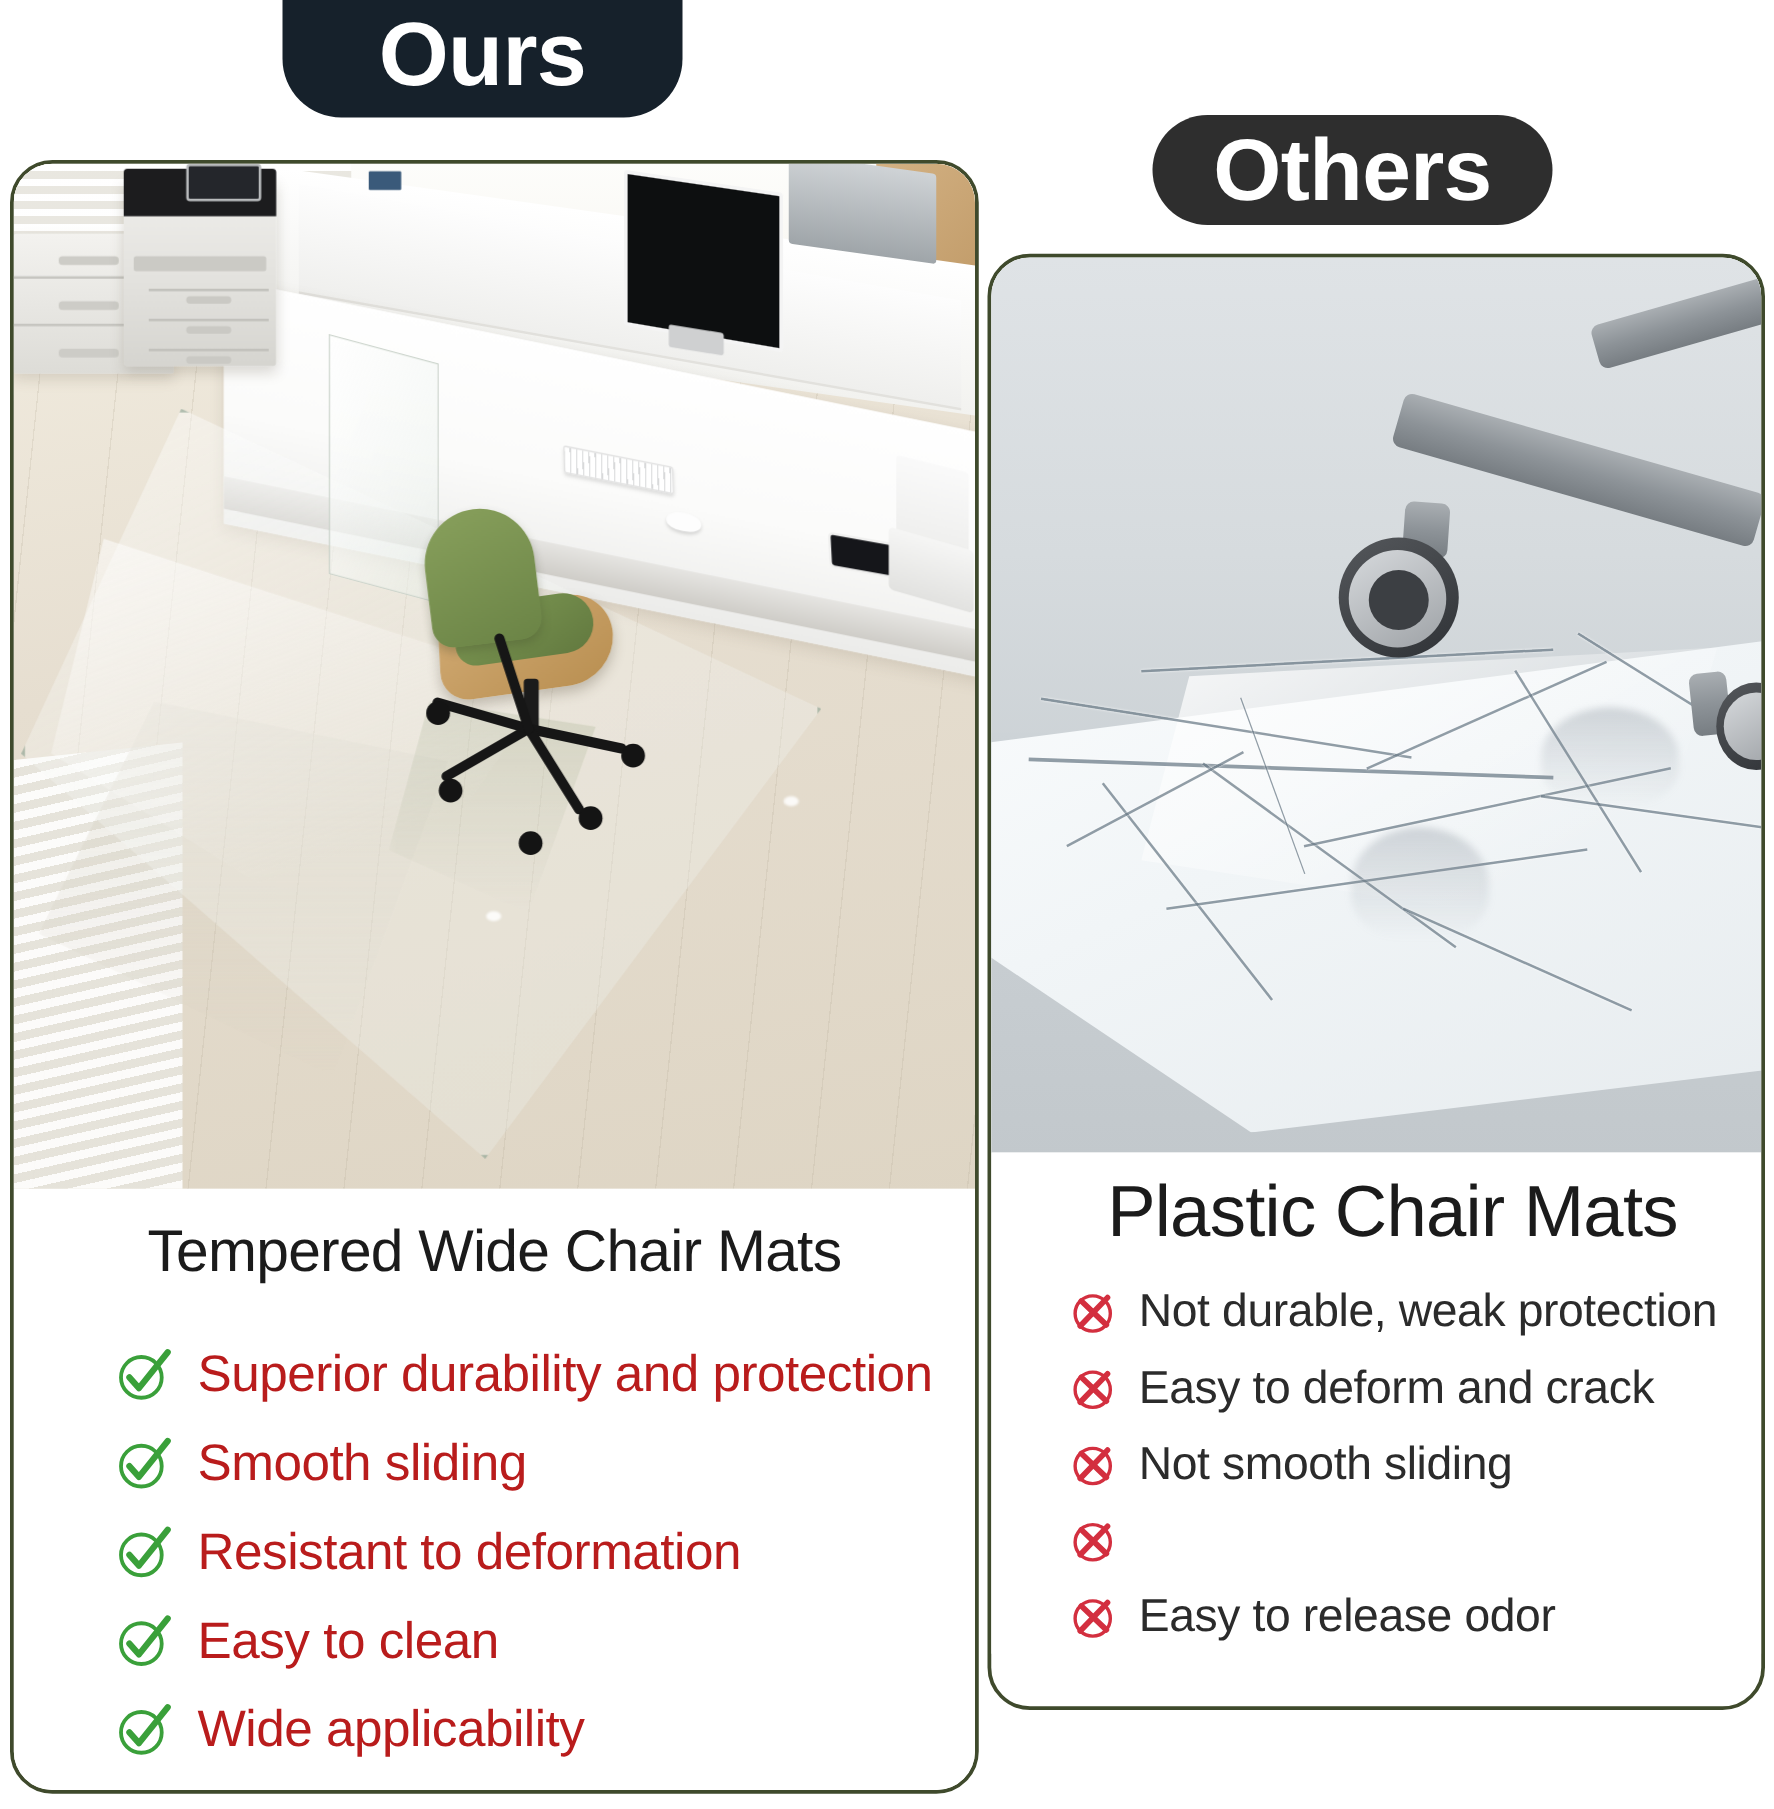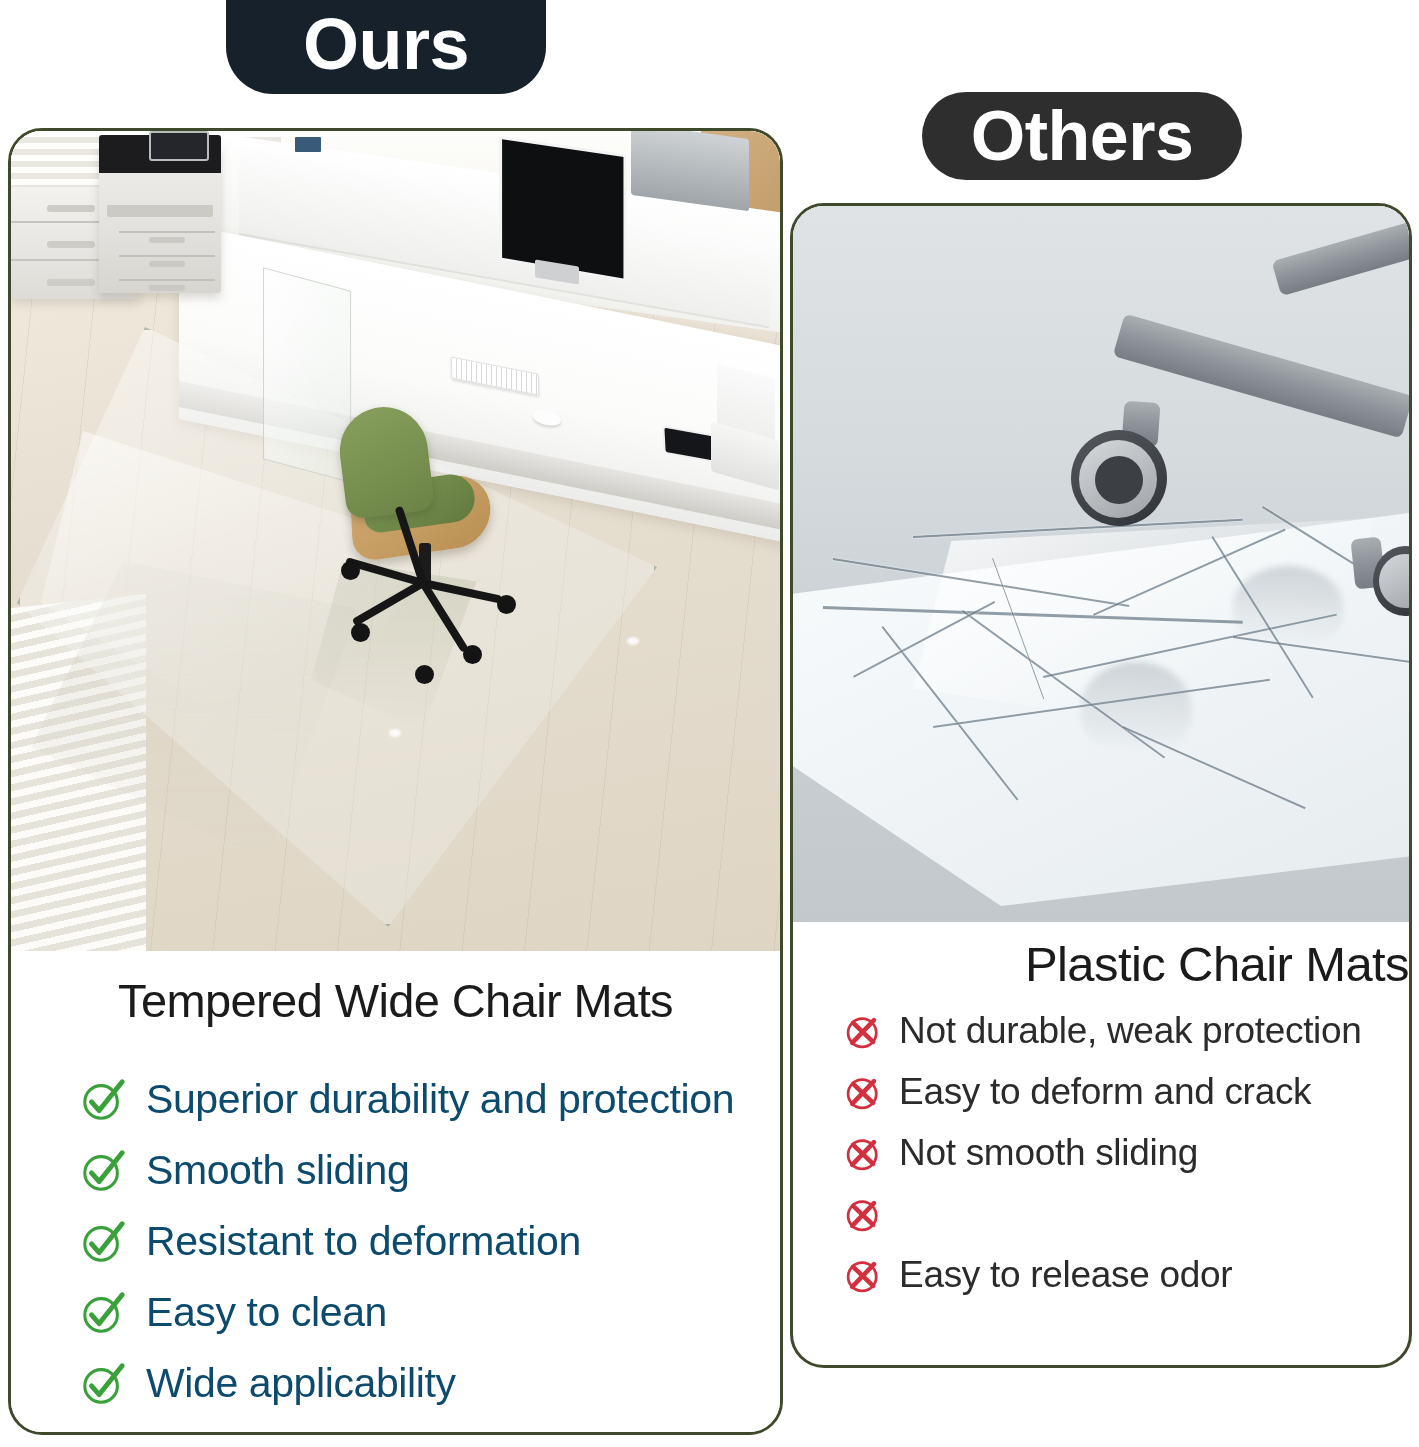--- a/index.html
+++ b/index.html
@@ -388,41 +388,41 @@
     font-weight: normal;
     white-space: nowrap;
   }
   #title-ours {
     font-size: 47px;
     text-align: center;
     margin: 0 0 36px 0;
     letter-spacing: -0.6px;
   }
   #title-others {
-    font-size: 49px;
-    text-align: right;
+    font-size: 58px;
+    text-align: center;
     margin: 0 0 8px 26px;
     letter-spacing: -0.6px;
   }
 
   ul.feature-list {
     list-style: none;
-    margin: 3px;
+    margin: 15px;
     padding: 0;
   }
   ul.feature-list li {
     display: flex;
     align-items: center;
     white-space: nowrap;
   }
   #list-ours li {
     padding: 0 0 0 66px;
     height: 71px;
     font-size: 41px;
-    color: #0c4a6e;
+    color: #b91c1c;
     letter-spacing: -0.4px;
   }
   #list-others li {
     padding: 0 0 0 48px;
     height: 61px;
     font-size: 37px;
     color: #2b2b2b;
     letter-spacing: -0.3px;
   }
   .mark {

